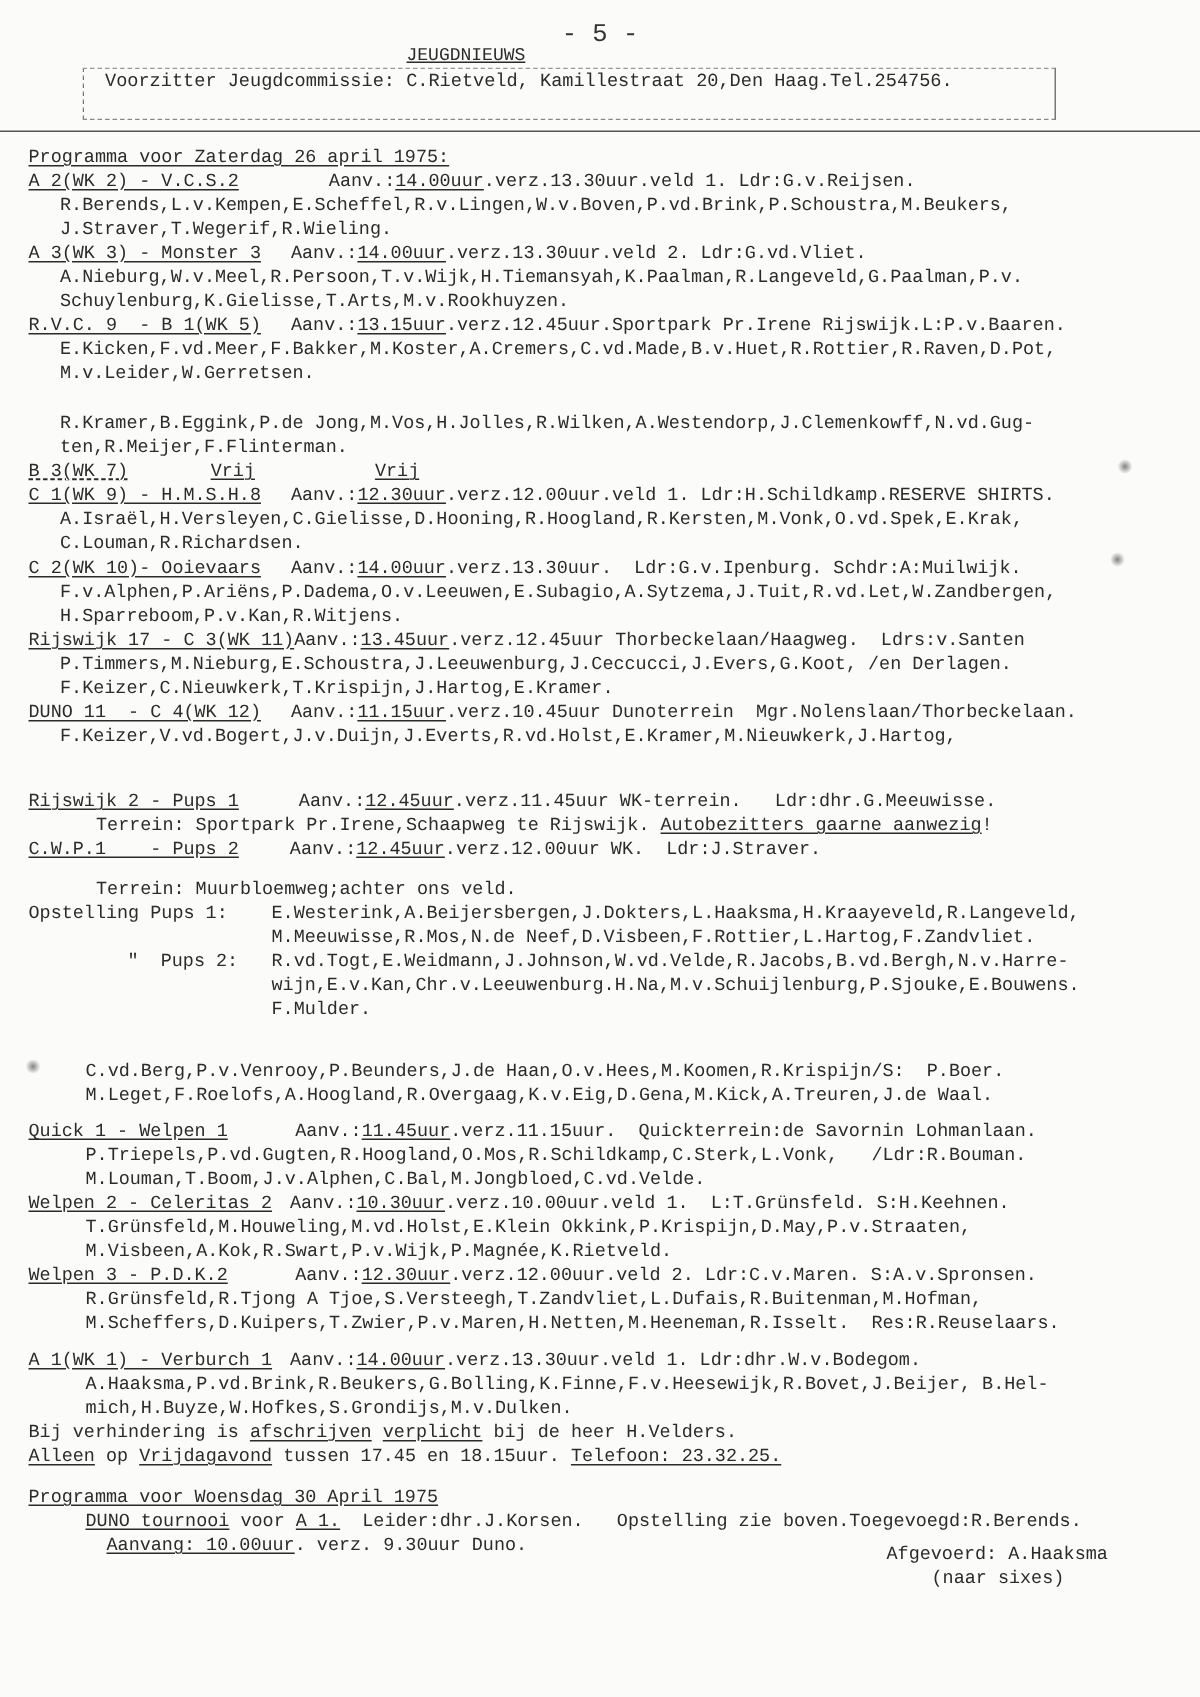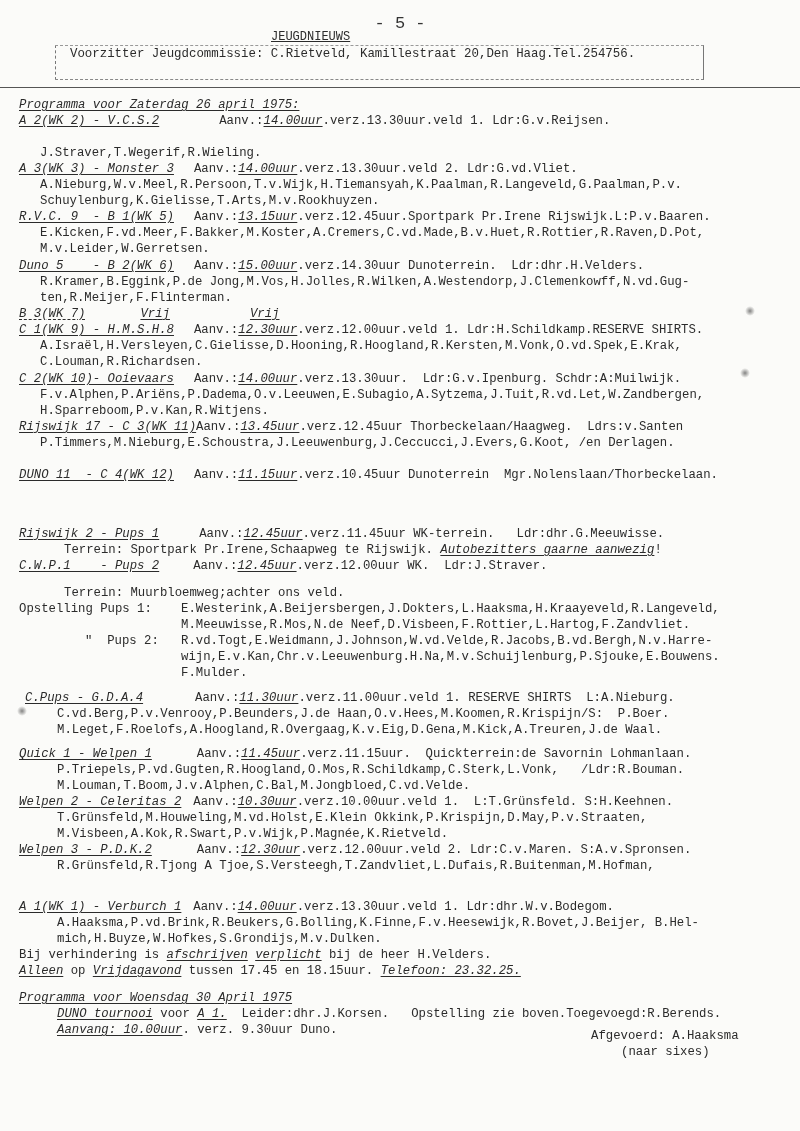--- a/index.html
+++ b/index.html
@@ -13,105 +13,107 @@
   .page { position: absolute; left: 0; top: 0; width: 800px; height: 1131px; }
   .pagenum { position: absolute; top: 14px; left: 0; width: 800px; text-align: center; font-size: 17px; color:#333; }
   .title { position: absolute; top: 30px; left: 271px; font-size: 12px; text-decoration: underline; letter-spacing: 0; }
   .box {
     position: absolute; top: 45px; left: 55px; width: 647px; height: 33px;
     border-left: 1px dashed #777; border-right: 1px solid #777; border-top: 1px dashed #999; border-bottom: 1px dashed #888;
   }
   .box .l { position: absolute; left: 14px; font-size: 12.4px; white-space: pre; }
   .rule { position: absolute; top: 87px; left: 0; width: 800px; border-top: 1.5px solid #555; }
   .line { position: absolute; font-size: 12.3px; white-space: pre; line-height: 16px; }
-  u { text-decoration: underline; text-underline-offset: 2px; font-style: italic; }
+  u { text-decoration: underline; text-underline-offset: 2px; }
   .smudge { position:absolute; width:10px; height:10px; border-radius:50%; background: radial-gradient(#333, transparent 70%); opacity:.6; }
 </style>
 </head>
 <body>
 
 <div class="page">
   <div class="pagenum">- 5 -</div>
   <div class="title">JEUGDNIEUWS</div>
 
   <div class="box">
     <div class="l" style="top:1px">Voorzitter Jeugdcommissie: C.Rietveld, Kamillestraat 20,Den Haag.Tel.254756.</div>
   </div>
   <div class="rule"></div>
 
   <div class="line" style="top:97px;left:19px"><u>Programma voor Zaterdag 26 april 1975:</u></div>
 
   <div class="line" style="top:113px;left:19px"><u>A 2(WK 2) - V.C.S.2</u><span style="display:inline-block;width:60px"></span><span>Aanv.:</span><u>14.00uur</u><span>.verz.13.30uur.veld 1. Ldr:G.v.Reijsen.</span></div>
+  <div class="line" style="top:129px;left:40px">R.Berends,L.v.Kempen,E.Scheffel,R.v.Lingen,W.v.Boven,P.vd.Brink,P.Schoustra,M.Beukers,</div>
   <div class="line" style="top:145px;left:40px">J.Straver,T.Wegerif,R.Wieling.</div>
 
   <div class="line" style="top:161px;left:19px"><u>A 3(WK 3) - Monster 3</u><span style="display:inline-block;width:20px"></span><span>Aanv.:</span><u>14.00uur</u><span>.verz.13.30uur.veld 2. Ldr:G.vd.Vliet.</span></div>
   <div class="line" style="top:193px;left:40px">Schuylenburg,K.Gielisse,T.Arts,M.v.Rookhuyzen.</div>
   <div class="line" style="top:177px;left:40px">A.Nieburg,W.v.Meel,R.Persoon,T.v.Wijk,H.Tiemansyah,K.Paalman,R.Langeveld,G.Paalman,P.v.</div>
 
   <div class="line" style="top:209px;left:19px"><u>R.V.C. 9  - B 1(WK 5)</u><span style="display:inline-block;width:20px"></span><span>Aanv.:</span><u>13.15uur</u><span>.verz.12.45uur.Sportpark Pr.Irene Rijswijk.L:P.v.Baaren.</span></div>
   <div class="line" style="top:225px;left:40px">E.Kicken,F.vd.Meer,F.Bakker,M.Koster,A.Cremers,C.vd.Made,B.v.Huet,R.Rottier,R.Raven,D.Pot,</div>
   <div class="line" style="top:241px;left:40px">M.v.Leider,W.Gerretsen.</div>
 
-  <div class="line" style="top:258px;left:19px"><u>Duno 5    - B 2(WK 6)</u><span style="display:inline-block;width:20px"></span><span>Aanv.:</span><u>15.00uur</u><span>.verz.14.30uur Dunoterrein.  Ldr:dhr.H.Velders.</span></div>
   <div class="line" style="top:274px;left:40px">R.Kramer,B.Eggink,P.de Jong,M.Vos,H.Jolles,R.Wilken,A.Westendorp,J.Clemenkowff,N.vd.Gug-</div>
   <div class="line" style="top:290px;left:40px">ten,R.Meijer,F.Flinterman.</div>
 
   <div class="line" style="top:306px;left:19px"><u style="text-decoration-style:dashed">B 3(WK 7)</u><span style="display:inline-block;width:55px"></span><u>Vrij</u><span style="display:inline-block;width:80px"></span><u>Vrij</u></div>
 
   <div class="line" style="top:322px;left:19px"><u>C 1(WK 9) - H.M.S.H.8</u><span style="display:inline-block;width:20px"></span><span>Aanv.:</span><u>12.30uur</u><span>.verz.12.00uur.veld 1. Ldr:H.Schildkamp.RESERVE SHIRTS.</span></div>
   <div class="line" style="top:338px;left:40px">A.Israël,H.Versleyen,C.Gielisse,D.Hooning,R.Hoogland,R.Kersten,M.Vonk,O.vd.Spek,E.Krak,</div>
   <div class="line" style="top:354px;left:40px">C.Louman,R.Richardsen.</div>
 
   <div class="line" style="top:371px;left:19px"><u>C 2(WK 10)- Ooievaars</u><span style="display:inline-block;width:20px"></span><span>Aanv.:</span><u>14.00uur</u><span>.verz.13.30uur.  Ldr:G.v.Ipenburg. Schdr:A:Muilwijk.</span></div>
   <div class="line" style="top:387px;left:40px">F.v.Alphen,P.Ariëns,P.Dadema,O.v.Leeuwen,E.Subagio,A.Sytzema,J.Tuit,R.vd.Let,W.Zandbergen,</div>
   <div class="line" style="top:403px;left:40px">H.Sparreboom,P.v.Kan,R.Witjens.</div>
 
   <div class="line" style="top:419px;left:19px"><u>Rijswijk 17 - C 3(WK 11)</u><span>Aanv.:</span><u>13.45uur</u><span>.verz.12.45uur Thorbeckelaan/Haagweg.  Ldrs:v.Santen</span></div>
   <div class="line" style="top:435px;left:40px">P.Timmers,M.Nieburg,E.Schoustra,J.Leeuwenburg,J.Ceccucci,J.Evers,G.Koot, /en Derlagen.</div>
+  <div class="line" style="top:451px;left:40px">F.Keizer,C.Nieuwkerk,T.Krispijn,J.Hartog,E.Kramer.</div>
 
   <div class="line" style="top:467px;left:19px"><u>DUNO 11  - C 4(WK 12)</u><span style="display:inline-block;width:20px"></span><span>Aanv.:</span><u>11.15uur</u><span>.verz.10.45uur Dunoterrein  Mgr.Nolenslaan/Thorbeckelaan.</span></div>
+  <div class="line" style="top:483px;left:40px">F.Keizer,V.vd.Bogert,J.v.Duijn,J.Everts,R.vd.Holst,E.Kramer,M.Nieuwkerk,J.Hartog,</div>
 
   <div class="line" style="top:526px;left:19px"><u>Rijswijk 2 - Pups 1</u><span style="display:inline-block;width:40px"></span><span>Aanv.:</span><u>12.45uur</u><span>.verz.11.45uur WK-terrein.   Ldr:dhr.G.Meeuwisse.</span></div>
   <div class="line" style="top:542px;left:64px"><span>Terrein: Sportpark Pr.Irene,Schaapweg te Rijswijk. </span><u>Autobezitters gaarne aanwezig</u><span>!</span></div>
 
   <div class="line" style="top:558px;left:19px"><u>C.W.P.1    - Pups 2</u><span style="display:inline-block;width:34px"></span><span>Aanv.:</span><u>12.45uur</u><span>.verz.12.00uur WK.  Ldr:J.Straver.</span></div>
   <div class="line" style="top:585px;left:64px">Terrein: Muurbloemweg;achter ons veld.</div>
 
   <div class="line" style="top:601px;left:19px">Opstelling Pups 1:</div>
   <div class="line" style="top:601px;left:181px">E.Westerink,A.Beijersbergen,J.Dokters,L.Haaksma,H.Kraayeveld,R.Langeveld,</div>
   <div class="line" style="top:617px;left:181px">M.Meeuwisse,R.Mos,N.de Neef,D.Visbeen,F.Rottier,L.Hartog,F.Zandvliet.</div>
   <div class="line" style="top:633px;left:85px">"  Pups 2:</div>
   <div class="line" style="top:649px;left:181px">wijn,E.v.Kan,Chr.v.Leeuwenburg.H.Na,M.v.Schuijlenburg,P.Sjouke,E.Bouwens.</div>
   <div class="line" style="top:633px;left:181px">R.vd.Togt,E.Weidmann,J.Johnson,W.vd.Velde,R.Jacobs,B.vd.Bergh,N.v.Harre-</div>
   <div class="line" style="top:665px;left:181px">F.Mulder.</div>
 
-  <div class="line" style="top:690px;left:25px"><u>C.Pups - G.D.A.4</u><span style="display:inline-block;width:52px"></span><span>Aanv.:</span><u>11.30uur</u><span>.verz.11.00uur.veld 1. RESERVE SHIRTS  L:A.Nieburg.</span></div>
   <div class="line" style="top:722px;left:57px">M.Leget,F.Roelofs,A.Hoogland,R.Overgaag,K.v.Eig,D.Gena,M.Kick,A.Treuren,J.de Waal.</div>
   <div class="line" style="top:706px;left:57px">C.vd.Berg,P.v.Venrooy,P.Beunders,J.de Haan,O.v.Hees,M.Koomen,R.Krispijn/S:  P.Boer.</div>
 
   <div class="line" style="top:746px;left:19px"><u>Quick 1 - Welpen 1</u><span style="display:inline-block;width:45px"></span><span>Aanv.:</span><u>11.45uur</u><span>.verz.11.15uur.  Quickterrein:de Savornin Lohmanlaan.</span></div>
   <div class="line" style="top:762px;left:57px">P.Triepels,P.vd.Gugten,R.Hoogland,O.Mos,R.Schildkamp,C.Sterk,L.Vonk,   /Ldr:R.Bouman.</div>
   <div class="line" style="top:778px;left:57px">M.Louman,T.Boom,J.v.Alphen,C.Bal,M.Jongbloed,C.vd.Velde.</div>
 
   <div class="line" style="top:794px;left:19px"><u>Welpen 2 - Celeritas 2</u><span style="display:inline-block;width:12px"></span><span>Aanv.:</span><u>10.30uur</u><span>.verz.10.00uur.veld 1.  L:T.Grünsfeld. S:H.Keehnen.</span></div>
   <div class="line" style="top:810px;left:57px">T.Grünsfeld,M.Houweling,M.vd.Holst,E.Klein Okkink,P.Krispijn,D.May,P.v.Straaten,</div>
   <div class="line" style="top:826px;left:57px">M.Visbeen,A.Kok,R.Swart,P.v.Wijk,P.Magnée,K.Rietveld.</div>
 
   <div class="line" style="top:842px;left:19px"><u>Welpen 3 - P.D.K.2</u><span style="display:inline-block;width:45px"></span><span>Aanv.:</span><u>12.30uur</u><span>.verz.12.00uur.veld 2. Ldr:C.v.Maren. S:A.v.Spronsen.</span></div>
   <div class="line" style="top:858px;left:57px">R.Grünsfeld,R.Tjong A Tjoe,S.Versteegh,T.Zandvliet,L.Dufais,R.Buitenman,M.Hofman,</div>
+  <div class="line" style="top:874px;left:57px">M.Scheffers,D.Kuipers,T.Zwier,P.v.Maren,H.Netten,M.Heeneman,R.Isselt.  Res:R.Reuselaars.</div>
 
   <div class="line" style="top:899px;left:19px"><u>A 1(WK 1) - Verburch 1</u><span style="display:inline-block;width:12px"></span><span>Aanv.:</span><u>14.00uur</u><span>.verz.13.30uur.veld 1. Ldr:dhr.W.v.Bodegom.</span></div>
   <div class="line" style="top:915px;left:57px">A.Haaksma,P.vd.Brink,R.Beukers,G.Bolling,K.Finne,F.v.Heesewijk,R.Bovet,J.Beijer, B.Hel-</div>
   <div class="line" style="top:931px;left:57px">mich,H.Buyze,W.Hofkes,S.Grondijs,M.v.Dulken.</div>
 
   <div class="line" style="top:947px;left:19px"><span>Bij verhindering is </span><u>afschrijven</u><span> </span><u>verplicht</u><span> bij de heer H.Velders.</span></div>
   <div class="line" style="top:963px;left:19px"><u>Alleen</u><span> op </span><u>Vrijdagavond</u><span> tussen 17.45 en 18.15uur. </span><u>Telefoon: 23.32.25.</u></div>
 
   <div class="line" style="top:990px;left:19px"><u>Programma voor Woensdag 30 April 1975</u></div>
   <div class="line" style="top:1006px;left:57px"><u>DUNO tournooi</u><span> voor </span><u>A 1.</u><span>  Leider:dhr.J.Korsen.   Opstelling zie boven.Toegevoegd:R.Berends.</span></div>
-  <div class="line" style="top:1022px;left:57px"><u>Aanvang: 10.00uur</u><span>. verz. 9.30uur Duno.</span></div>
+  <div class="line" style="top:1022px;left:71px"><u>Aanvang: 10.00uur</u><span>. verz. 9.30uur Duno.</span></div>
   <div class="line" style="top:1028px;left:591px">Afgevoerd: A.Haaksma</div>
   <div class="line" style="top:1044px;left:621px">(naar sixes)</div>
 
   <div class="smudge" style="left:745px;top:306px"></div>
   <div class="smudge" style="left:740px;top:368px"></div>
   <div class="smudge" style="left:17px;top:706px"></div>
 </div>
 
 </body></html>

